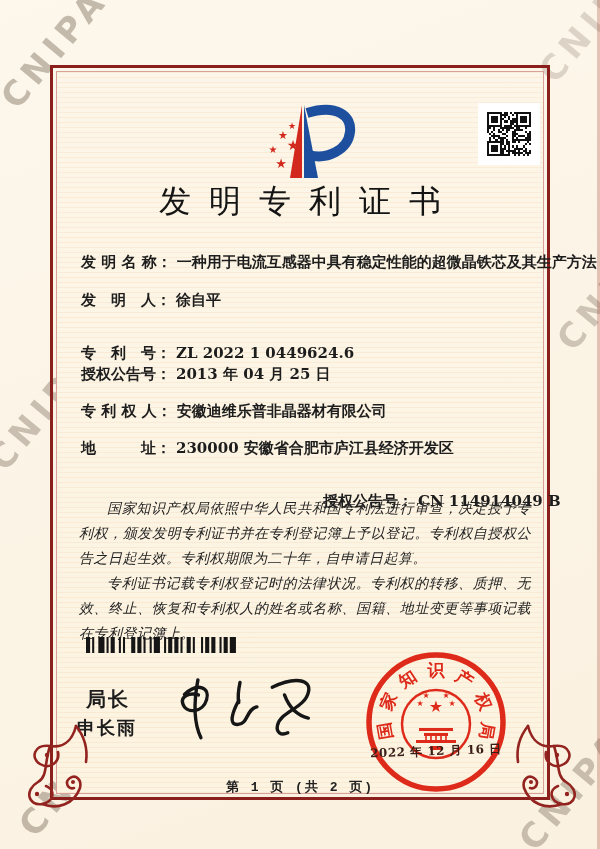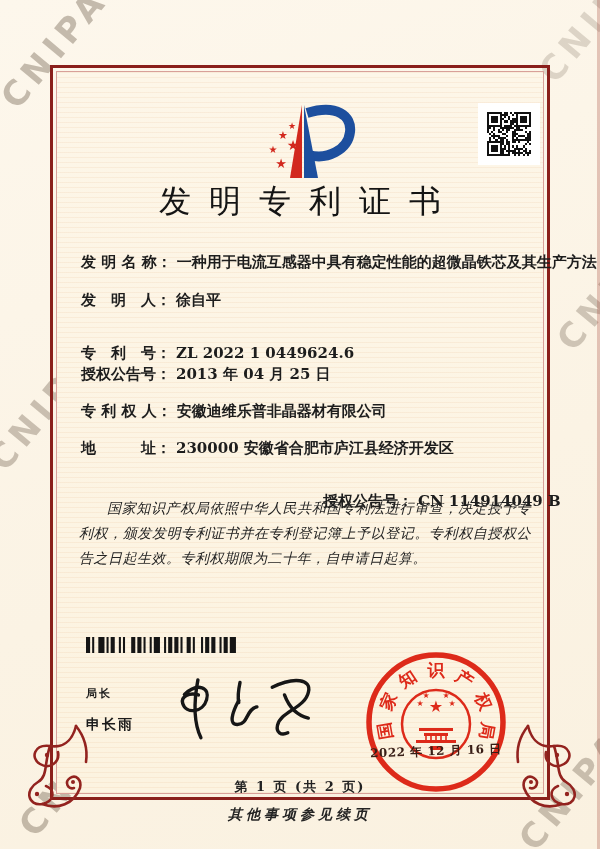--- a/index.html
+++ b/index.html
@@ -33,32 +33,32 @@
   .row .val{margin-left:5px;}
   .pairB{position:absolute;left:242px;top:16px;}
 
   .body-text{position:absolute;left:26px;top:428px;width:452px;color:#232323;}
   .body-text p{margin:0;font-size:14px;line-height:25px;font-style:italic;font-weight:500;
       text-indent:2em;text-align:justify;letter-spacing:.5px;}
 
   .barcode{position:absolute;left:33px;top:569px;}
 
   .sign-role{position:absolute;left:33px;top:618px;font-family:"DejaVu Sans",sans-serif;
-      font-size:11px;font-weight:700;color:#1c1c1c;letter-spacing:2px;}
-  .sign-name{position:absolute;left:33px;top:648px;font-family:"DejaVu Sans",sans-serif;
-      font-size:14px;font-weight:700;color:#1c1c1c;letter-spacing:2px;}
+      font-size:20px;font-weight:700;color:#1c1c1c;letter-spacing:2px;}
+  .sign-name{position:absolute;left:24px;top:648px;font-family:"DejaVu Sans",sans-serif;
+      font-size:18px;font-weight:700;color:#1c1c1c;letter-spacing:2px;}
   .signature{position:absolute;left:120px;top:596px;transform:rotate(-2deg);}
 
   .seal{position:absolute;left:308px;top:576px;opacity:.95;}
   .seal text{font-family:"DejaVu Serif",serif;}
   .seal .arc-ch{fill:#dc2010;font-size:17px;font-weight:700;}
   .seal .date{fill:#2e130c;font-size:12px;font-weight:700;letter-spacing:.5px;}
 
   .footer-page{position:absolute;left:0;top:710px;width:100%;text-align:center;
-      font-size:13px;font-weight:600;color:#222;letter-spacing:2px;}
+      font-size:13px;font-weight:600;color:#222;letter-spacing:2px;font-family:Liberation Mono, monospace;}
   .note{position:absolute;left:0;top:806px;width:100%;text-align:center;font-size:14px;
       font-style:italic;font-weight:600;color:#242424;letter-spacing:4px;}
 
   .orn{position:absolute;pointer-events:none;}
   .orn path{stroke:#93231f;stroke-width:2.6;fill:none;stroke-linecap:round;}
   .orn circle{fill:#93231f;}
 </style>
 </head>
 <body>
 
@@ -281,20 +281,21 @@
     </div>
     <div class="row" style="top:371px">
       <span>地　　　址：</span><span class="val">230000 安徽省合肥市庐江县经济开发区</span>
     </div>
     <div class="row" style="top:408px">
       <span class="pairB"><span>授权公告号：</span><span class="val">CN 114914049 B</span></span>
     </div>
 
     <div class="body-text">
       <p>国家知识产权局依照中华人民共和国专利法进行审查，决定授予专利权，颁发发明专利证书并在专利登记簿上予以登记。专利权自授权公告之日起生效。专利权期限为二十年，自申请日起算。</p>
+      <p>专利证书记载专利权登记时的法律状况。专利权的转移、质押、无效、终止、恢复和专利权人的姓名或名称、国籍、地址变更等事项记载在专利登记簿上。</p>
     </div>
 
     <svg id="barcode" class="barcode" width="152" height="16" preserveAspectRatio="none" viewBox="0 0 74 15">
         <rect x="0" y="0" width="2" height="15" fill="#151515"></rect>
         <rect x="3" y="0" width="1" height="15" fill="#151515"></rect>
         <rect x="6" y="0" width="3" height="15" fill="#151515"></rect>
         <rect x="10" y="0" width="1" height="15" fill="#151515"></rect>
         <rect x="12" y="0" width="2" height="15" fill="#151515"></rect>
         <rect x="16" y="0" width="1" height="15" fill="#151515"></rect>
         <rect x="18" y="0" width="1" height="15" fill="#151515"></rect>
@@ -375,15 +376,14 @@
   <svg class="orn" style="left:498px;top:722px;transform:scaleX(-1)" width="92" height="100" viewBox="0 0 92 100">
     <path d="M62,4 C58,20 48,26 36,24 C20,22 16,36 26,42 C36,48 46,40 44,30"></path>
     <path d="M36,24 C30,42 34,54 24,60 C10,68 14,84 28,82 C40,80 42,68 32,64"></path>
     <path d="M28,82 C44,88 60,82 66,66 C68,58 62,52 56,56 C50,60 54,68 60,66"></path>
     <path d="M62,4 C70,14 74,26 72,40"></path>
     <circle cx="33" cy="33" r="2.2"></circle>
       <circle cx="23" cy="72" r="2.2"></circle>
       <circle cx="59" cy="60" r="2"></circle>
   </svg>
 
-  <div class="note">其他事项参见续页</div>
   <div class="page-edge"></div>
 </div>
 
 </body></html>

